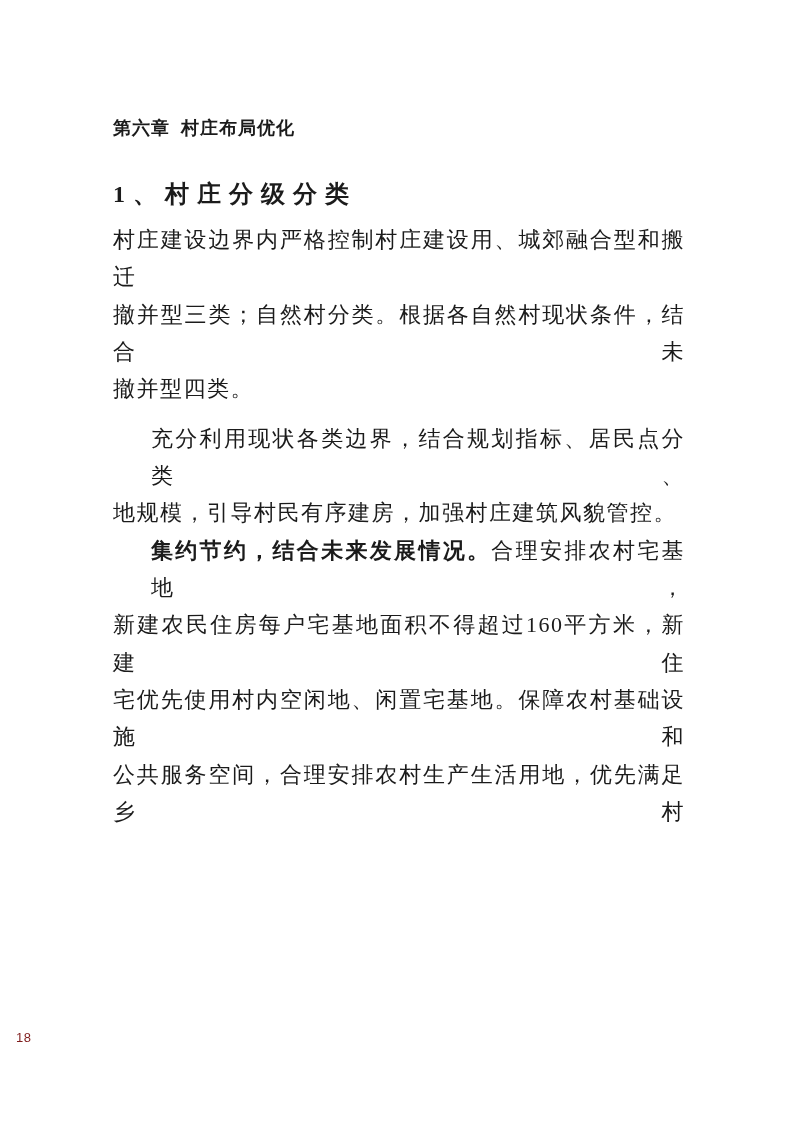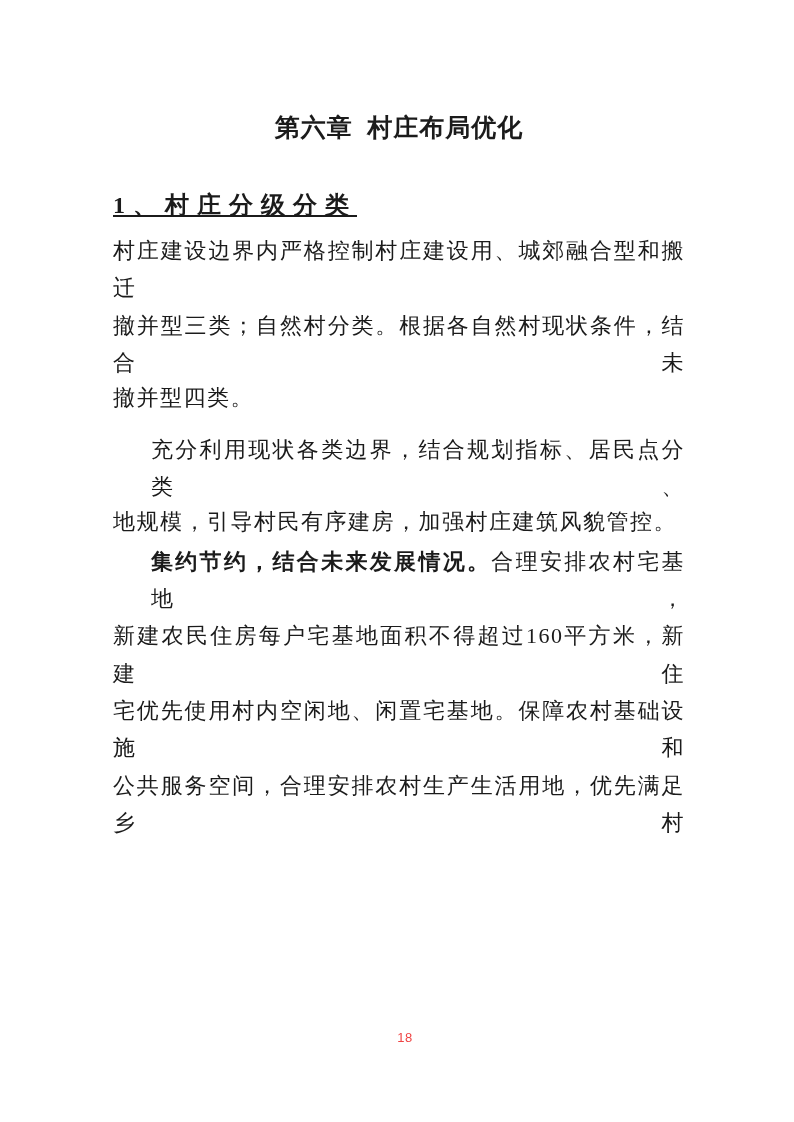--- a/index.html
+++ b/index.html
@@ -18,72 +18,69 @@
     overflow: hidden;
   }
   .content {
     position: absolute;
     left: 113px;
     top: 0;
     width: 572px;
   }
   .doc-title {
     margin: 110px 0 0 0;
-    font-size: 25px;
+    font-size: 18px;
     font-weight: bold;
     line-height: 36px;
-    text-align: center;
     letter-spacing: 1px;
     white-space: pre;
   }
   .section-heading {
     margin: 29px 0 0 0;
     font-size: 24px;
     font-weight: bold;
     line-height: 30px;
     letter-spacing: 8px;
   }
   .section:first-of-type .section-heading {
-    margin-top: 44px;
-    text-decoration: underline;
+    margin-top: 33px;
   }
   .para {
     margin: 0;
     font-size: 22px;
     line-height: 37.33px;
     letter-spacing: 1.5px;
   }
   .section .para.first-para {
     margin-top: 12px;
   }
   .line {
     text-align: justify;
     text-align-last: justify;
   }
   .line.no-just {
     text-align: left;
     text-align-last: left;
-    font-family: Liberation Mono, monospace;
   }
   .line.indent {
     padding-left: 38px;
   }
   .seg.bold {
     font-weight: bold;
   }
   .page-number {
     position: absolute;
     left: 16px;
     right: 0;
     top: 1030px;
-    text-align: center;
+    text-align: left;
     font-size: 13px;
     font-family: "Liberation Sans", sans-serif;
     letter-spacing: 0.5px;
-    color: #ef4444;
+    color: #7f1d1d;
   }
 </style>
 </head>
 <body>
 
 <div class="page">
   <div class="content">
     <h1 class="doc-title">第六章  村庄布局优化</h1>
     <div id="sections">
         <div class="section">

